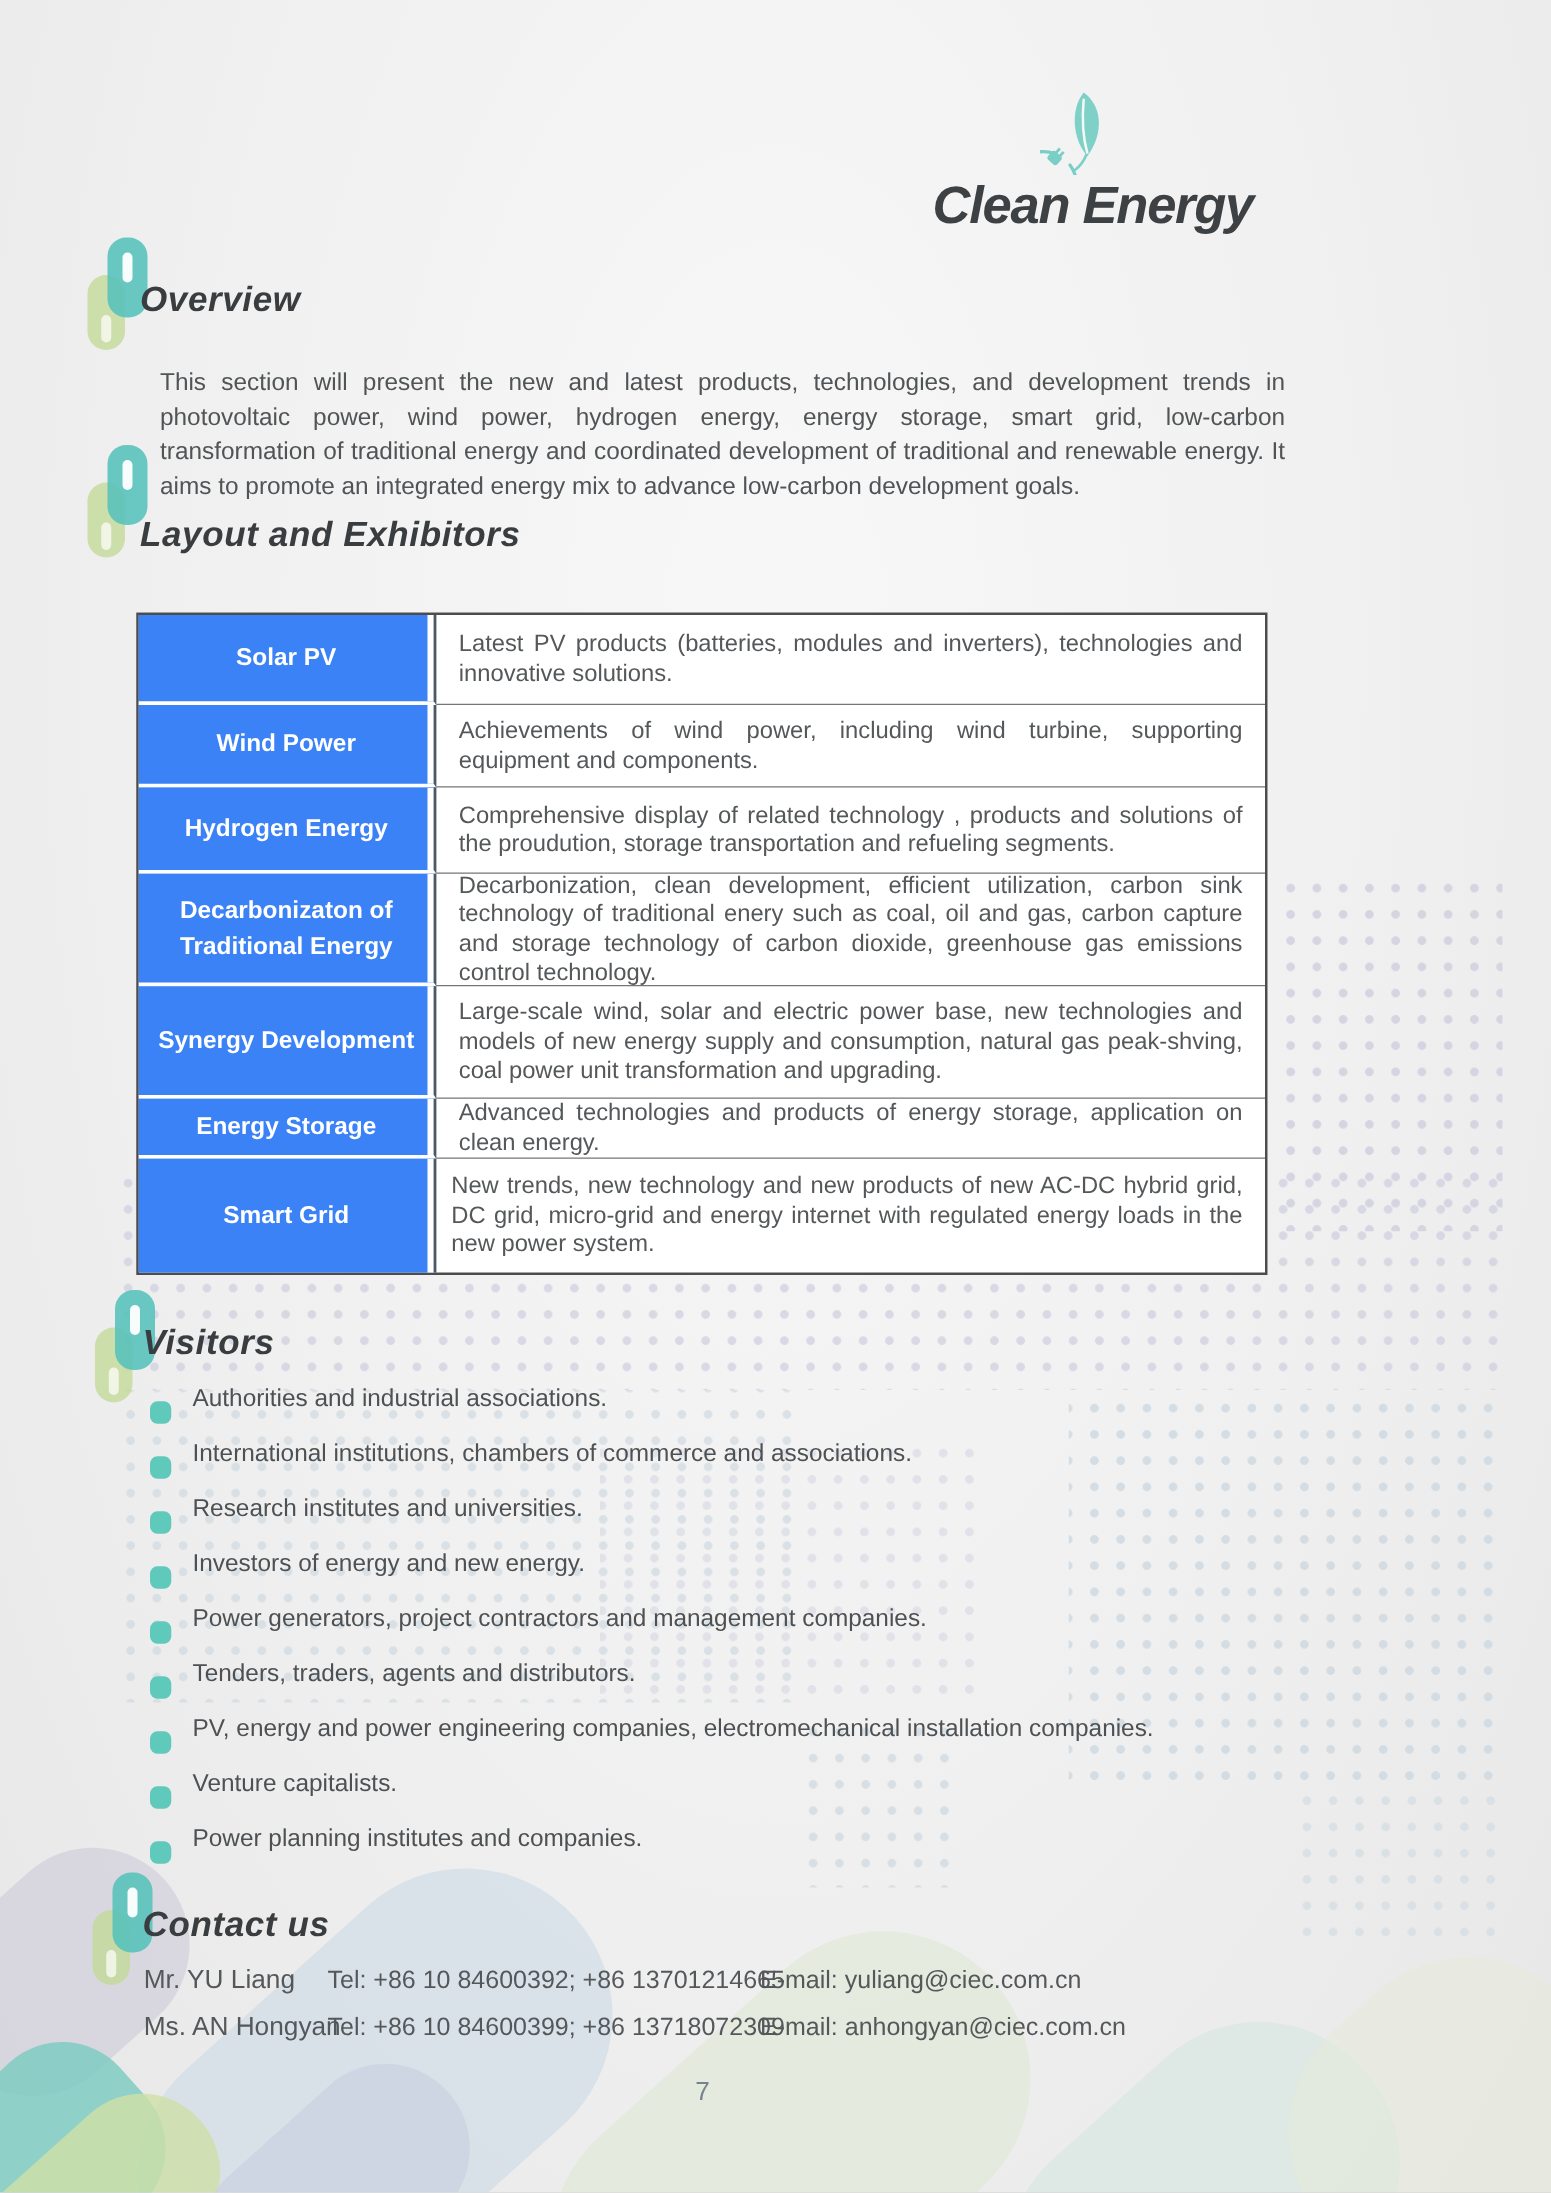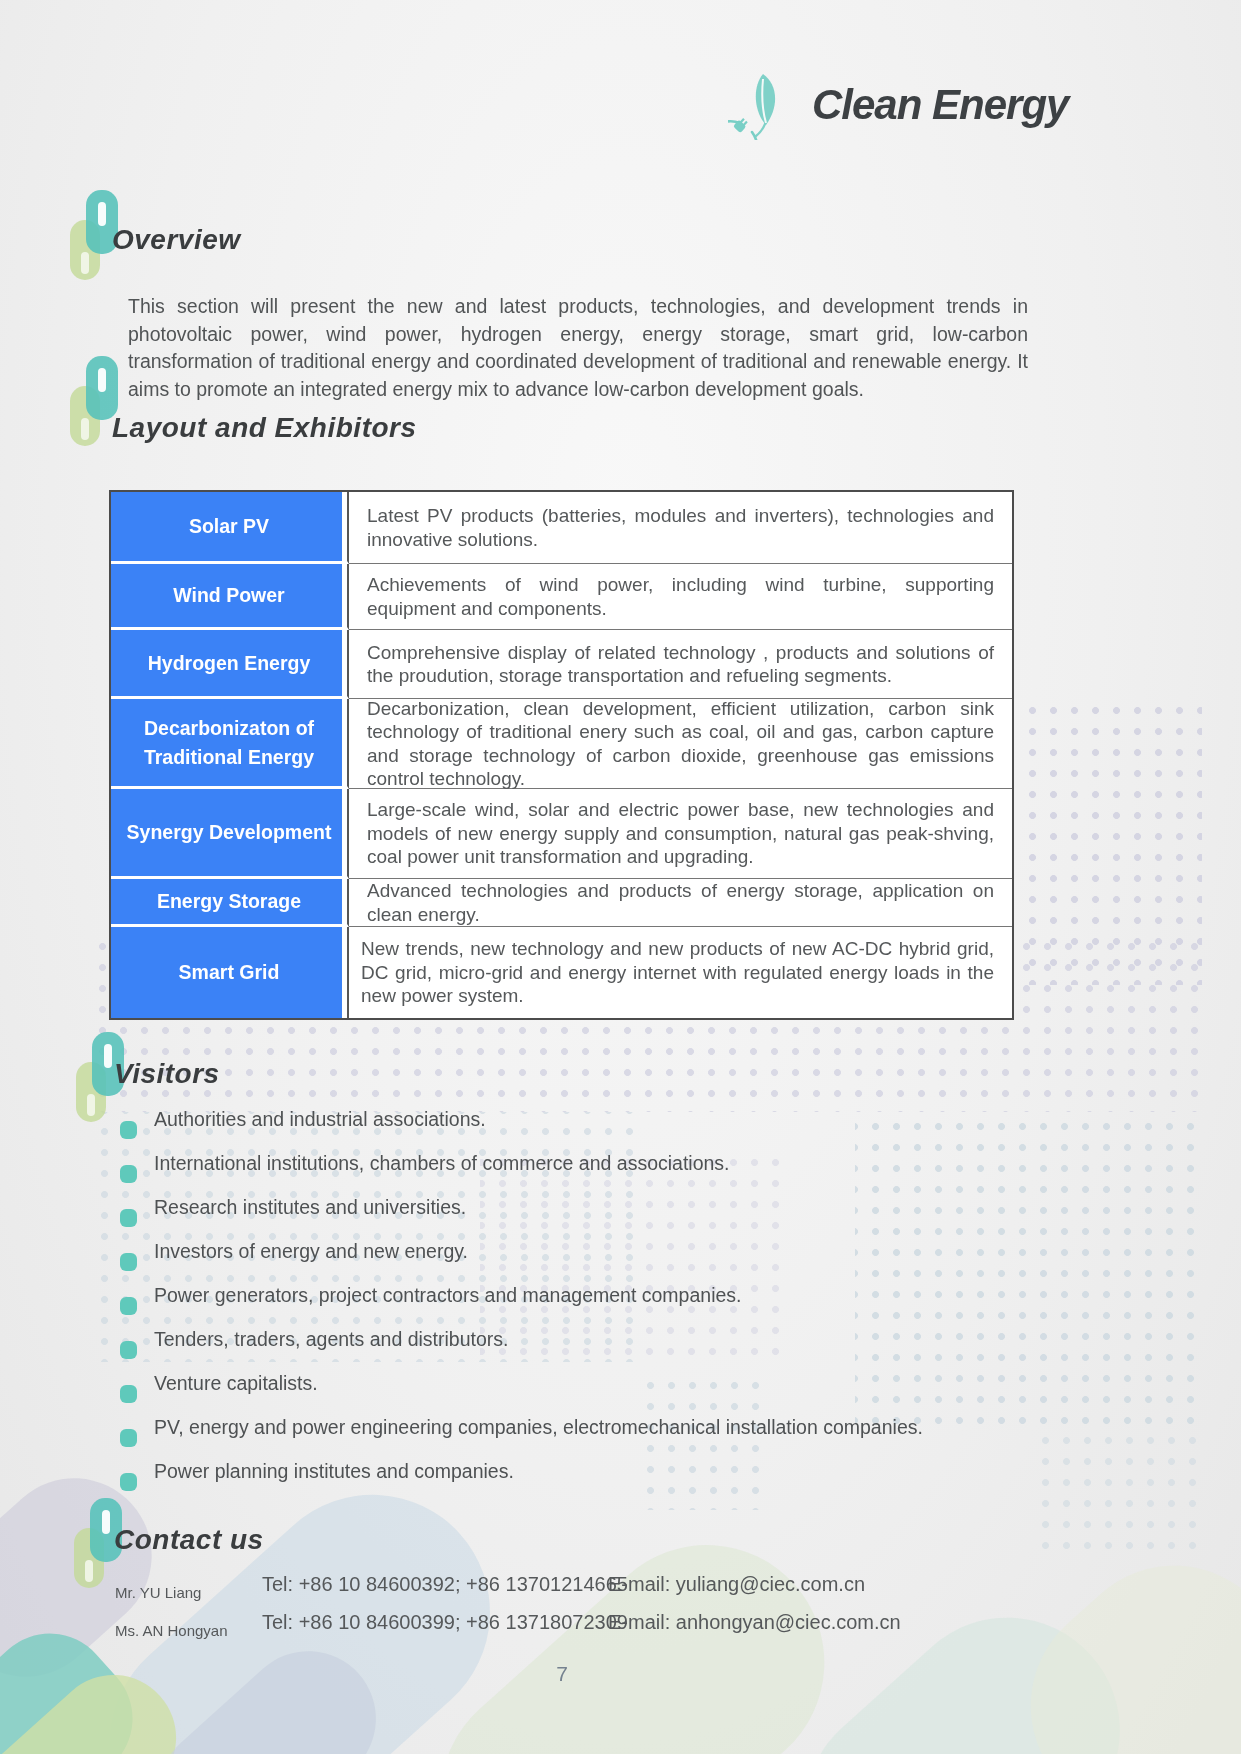--- a/index.html
+++ b/index.html
@@ -14,21 +14,21 @@
   
   .dots{
     position:absolute; z-index:0;
     background-image:radial-gradient(circle, #d0d0e0 3.1px, rgba(0,0,0,0) 3.8px);
     background-size:21px 21px;
   }
   .dots.blue{background-image:radial-gradient(circle, #ccd8e0 3.1px, rgba(0,0,0,0) 3.8px);}
   
   .blob{position:absolute; z-index:0; transform:rotate(-42deg);}
   
-  .logo{position:absolute; left:728px; top:70px; display:flex; align-items:center; z-index:2;}
+  .logo{position:absolute; left:728px; top:70px; display:flex; align-items:center; z-index:2;flex-direction:column;}
   .logo-text{
     font-size:42px; font-weight:bold; font-style:italic; color:#3d4144;
     letter-spacing:-1px; margin-left:18px;
   }
   
   .link-icon{position:absolute; width:50px; height:92px; z-index:1;}
   .li-green{position:absolute; left:0; top:30px; width:30px; height:60px; border-radius:15px; background:#c3da97; opacity:.8;}
   .li-teal{position:absolute; right:2px; top:0; width:32px; height:64px; border-radius:15px; background:#55c2ba; opacity:.88;}
   .li-bar{position:absolute; background:#ffffff; border-radius:4px;}
   .li-bar-t{right:14px; top:12px; width:8px; height:24px; opacity:.95;}
@@ -64,21 +64,21 @@
   .desc p{margin:0; font-size:19px; line-height:23.5px; text-align:justify; color:#55585a;}
   
   .visitor-list{position:absolute; left:120px; top:1108px; z-index:2; list-style:none; margin:0; padding:0;}
   .visitor-list li{position:relative; height:44px; padding-left:34px; display:flex; align-items:flex-start;}
   .v-bullet{
     position:absolute; left:0; top:13px; width:17px; height:18px; border-radius:6px; background:#5fc9bb;
   }
   .v-text{font-size:19.5px; color:#4e5153;}
   
   .contact-row{position:absolute; z-index:2; font-size:20px; color:#55585a;}
-  .contact-name{position:absolute; left:0; top:12px; font-size:15px;}
+  .contact-name{position:absolute; left:0; top:0; font-size:21px;}
   .contact-tel{position:absolute; left:147px; top:1px; white-space:nowrap;}
   .contact-email{position:absolute; left:493px; top:1px; white-space:nowrap;}
   
   .page-num{
     position:absolute; left:112px; top:1662px; width:900px; text-align:center;
     font-size:21px; color:#75828f; z-index:2;
   }
 </style>
 </head>
 <body>
@@ -199,25 +199,25 @@
     <li>
         <span class="v-bullet"></span>
         <span class="v-text">Power generators, project contractors and management companies.</span>
       </li>
     <li>
         <span class="v-bullet"></span>
         <span class="v-text">Tenders, traders, agents and distributors.</span>
       </li>
     <li>
         <span class="v-bullet"></span>
+        <span class="v-text">PV, energy and power engineering companies, electromechanical installation companies.</span>
+      </li>
+    <li>
+        <span class="v-bullet"></span>
         <span class="v-text">Venture capitalists.</span>
-      </li>
-    <li>
-        <span class="v-bullet"></span>
-        <span class="v-text">PV, energy and power engineering companies, electromechanical installation companies.</span>
       </li>
     <li>
         <span class="v-bullet"></span>
         <span class="v-text">Power planning institutes and companies.</span>
       </li>
   </ul>
 
   <span class="link-icon" style="left:74px; top:1498px;">
     <span class="li-green"></span>
     <span class="li-teal"></span>

